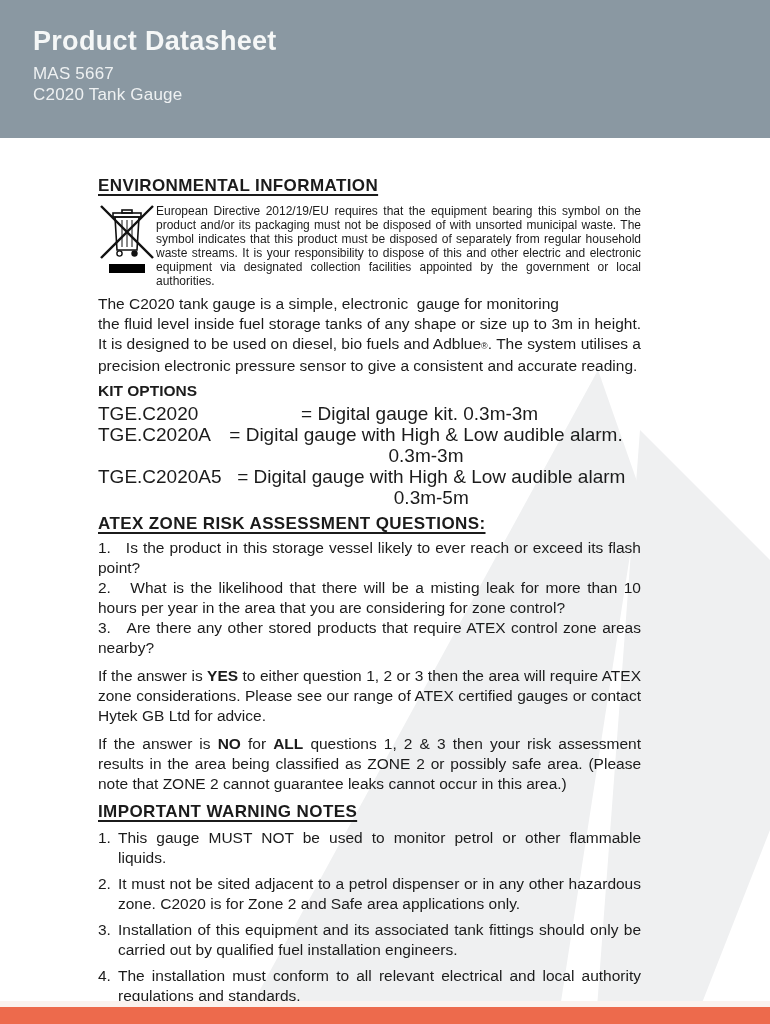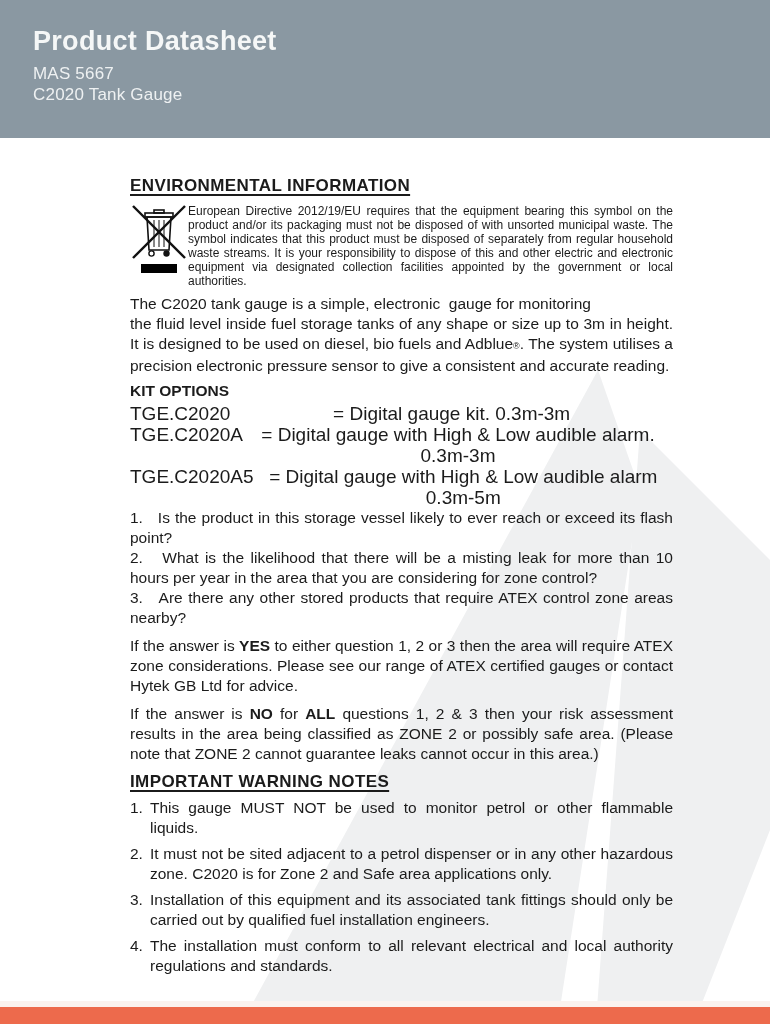--- a/index.html
+++ b/index.html
@@ -41,21 +41,21 @@
   .footer-glow{
     position:absolute;left:0;bottom:17px;width:770px;height:6px;
     background:#fbf2ee;z-index:2;
   }
   .footer-bar{
     position:absolute;left:0;bottom:0;width:770px;height:17px;
     background:var(--accent);z-index:3;
   }
   
   .content{
-    position:absolute;left:130px;top:176px;width:543px;z-index:1;
+    position:absolute;left:98px;top:176px;width:543px;z-index:1;
   }
   .sec-h{
     font-size:17px;font-weight:bold;letter-spacing:.4px;
     text-decoration:underline;
     text-decoration-thickness:2px;
     text-underline-offset:3px;
     margin-bottom:6px;
   }
   .body-txt{
     font-size:15.5px;line-height:20px;text-align:justify;color:var(--ink);
@@ -148,20 +148,21 @@
       <span class="kit-code">TGE.C2020A</span>
       <span class="kit-desc">= Digital gauge with High &amp; Low audible alarm. 0.3m-3m</span>
     </div>
     <div class="kit-row">
       <span class="kit-code">TGE.C2020A5</span>
       <span class="kit-desc">= Digital gauge with High &amp; Low audible alarm 0.3m-5m</span>
     </div>
   </div>
 
   <div class="sec">
+    <div class="sec-h atex-h">ATEX ZONE RISK ASSESSMENT QUESTIONS:</div>
     <div class="body-txt q">1.   Is the product in this storage vessel likely to ever reach or exceed its flash point?</div>
     <div class="body-txt q">2.   What is the likelihood that there will be a misting leak for more than 10 hours per year in the area that you are considering for zone control?</div>
     <div class="body-txt q">3.   Are there any other stored products that require ATEX control zone areas nearby?</div>
 
     <div class="body-txt para"><span>If the answer is </span><b>YES</b><span> to either question 1, 2 or 3 then the area will require ATEX zone considerations. Please see our range of ATEX certified gauges or contact Hytek GB Ltd for advice.</span></div>
 
     <div class="body-txt para"><span>If the answer is </span><b>NO</b><span> for </span><b>ALL</b><span> questions 1, 2 &amp; 3 then your risk assessment results in the area being classified as ZONE 2 or possibly safe area. (Please note that ZONE 2 cannot guarantee leaks cannot occur in this area.)</span></div>
   </div>
 
   <div class="sec">

